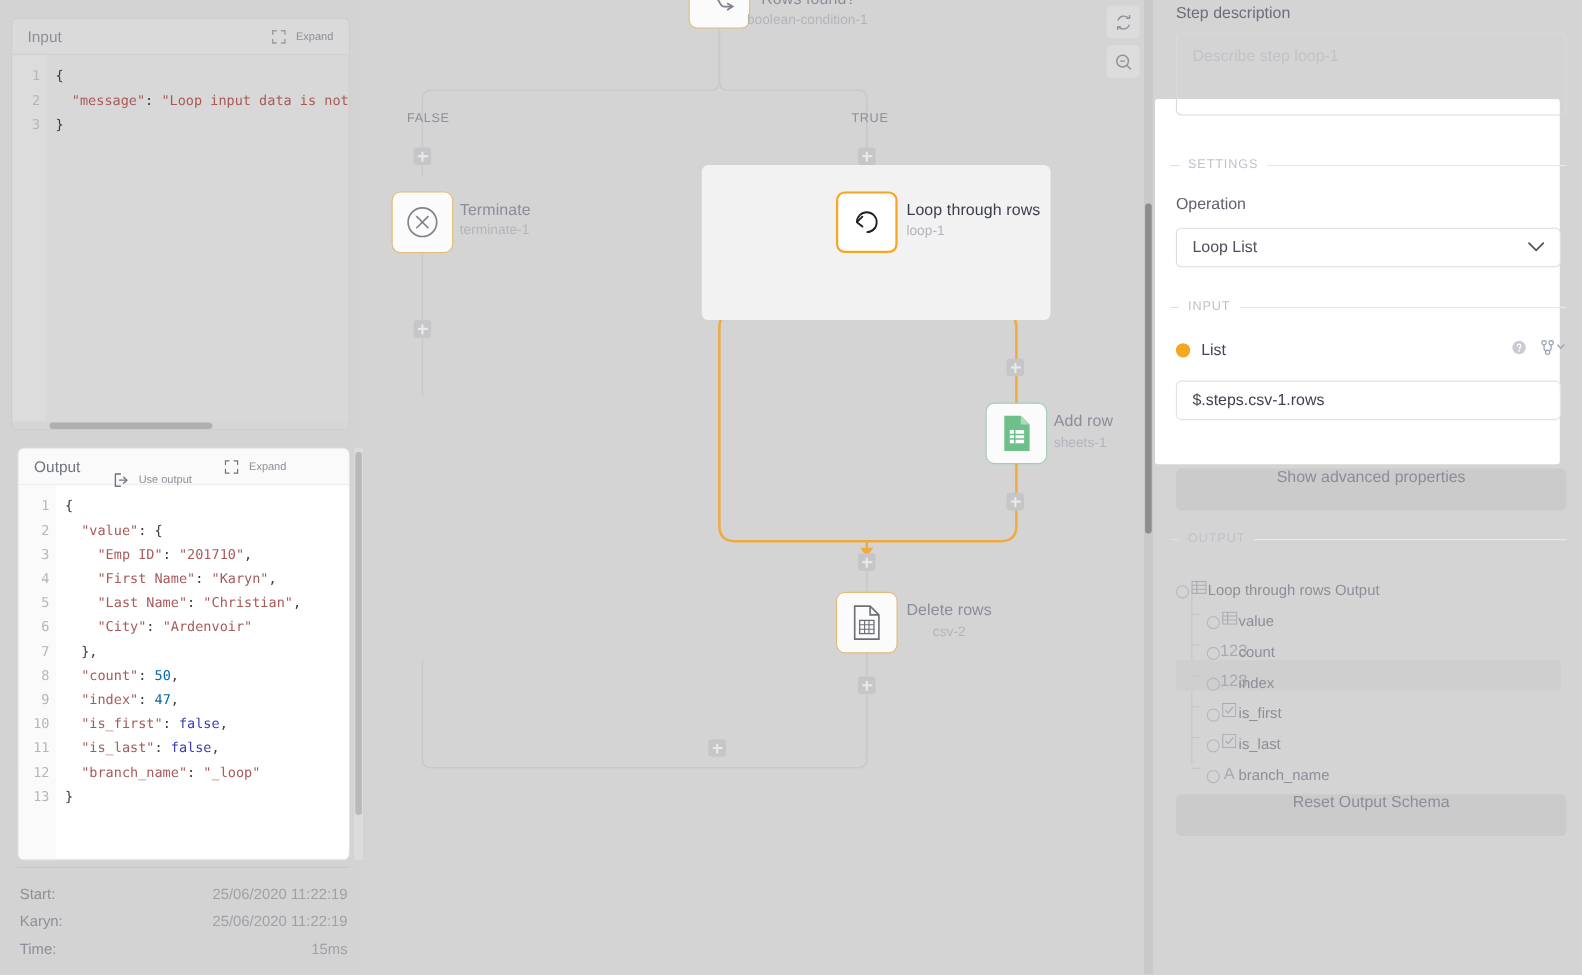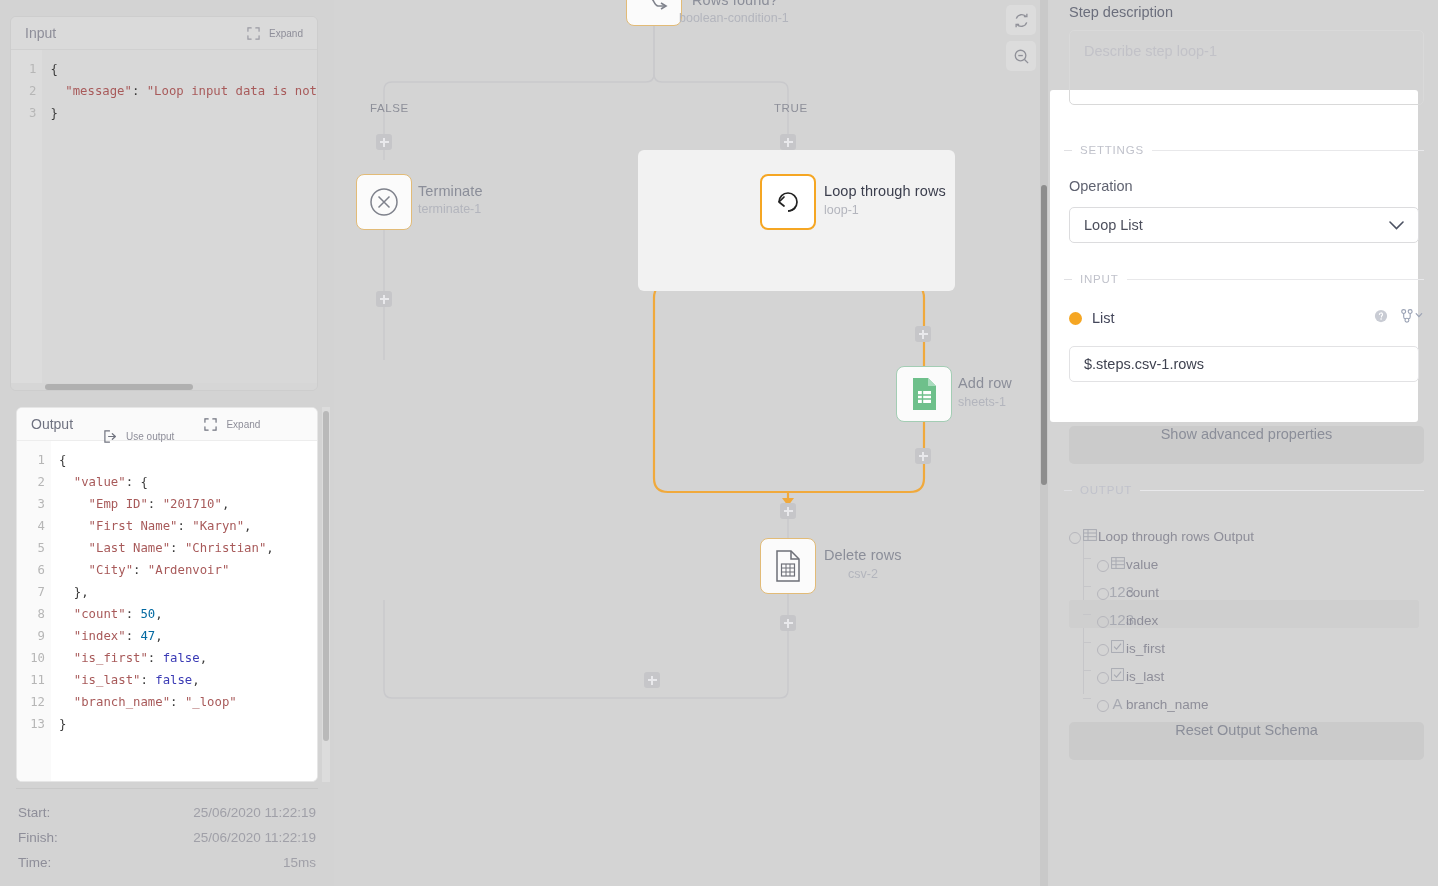--- a/index.html
+++ b/index.html
@@ -312,21 +312,21 @@
   </div>
 
   <div style="position:absolute; left:16px; top:788px; width:302px; height:1px; background:#c8c8c8;"></div>
 
   <div class="timing">
     <div class="timing-row">
       <span>Start:</span>
       <span class="timing-val">25/06/2020 11:22:19</span>
     </div>
     <div class="timing-row">
-      <span>Finish:</span>
+      <span>Karyn:</span>
       <span class="timing-val">25/06/2020 11:22:19</span>
     </div>
     <div class="timing-row">
       <span>Time:</span>
       <span class="timing-val">15ms</span>
     </div>
   </div>
 
   <div id="rpanel">
 

